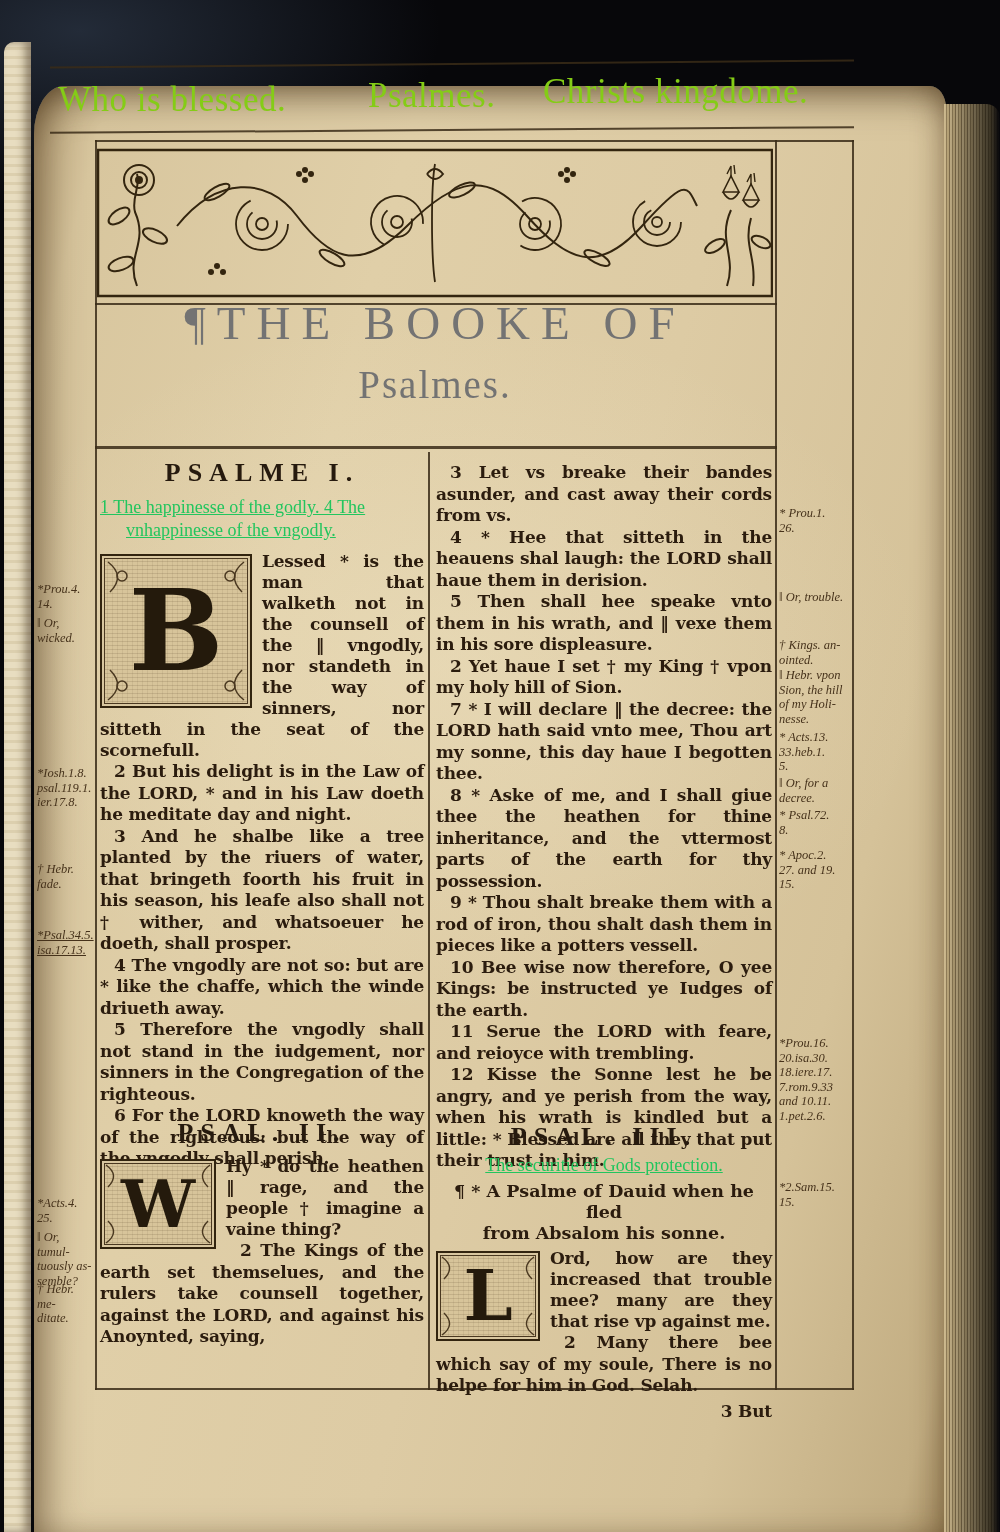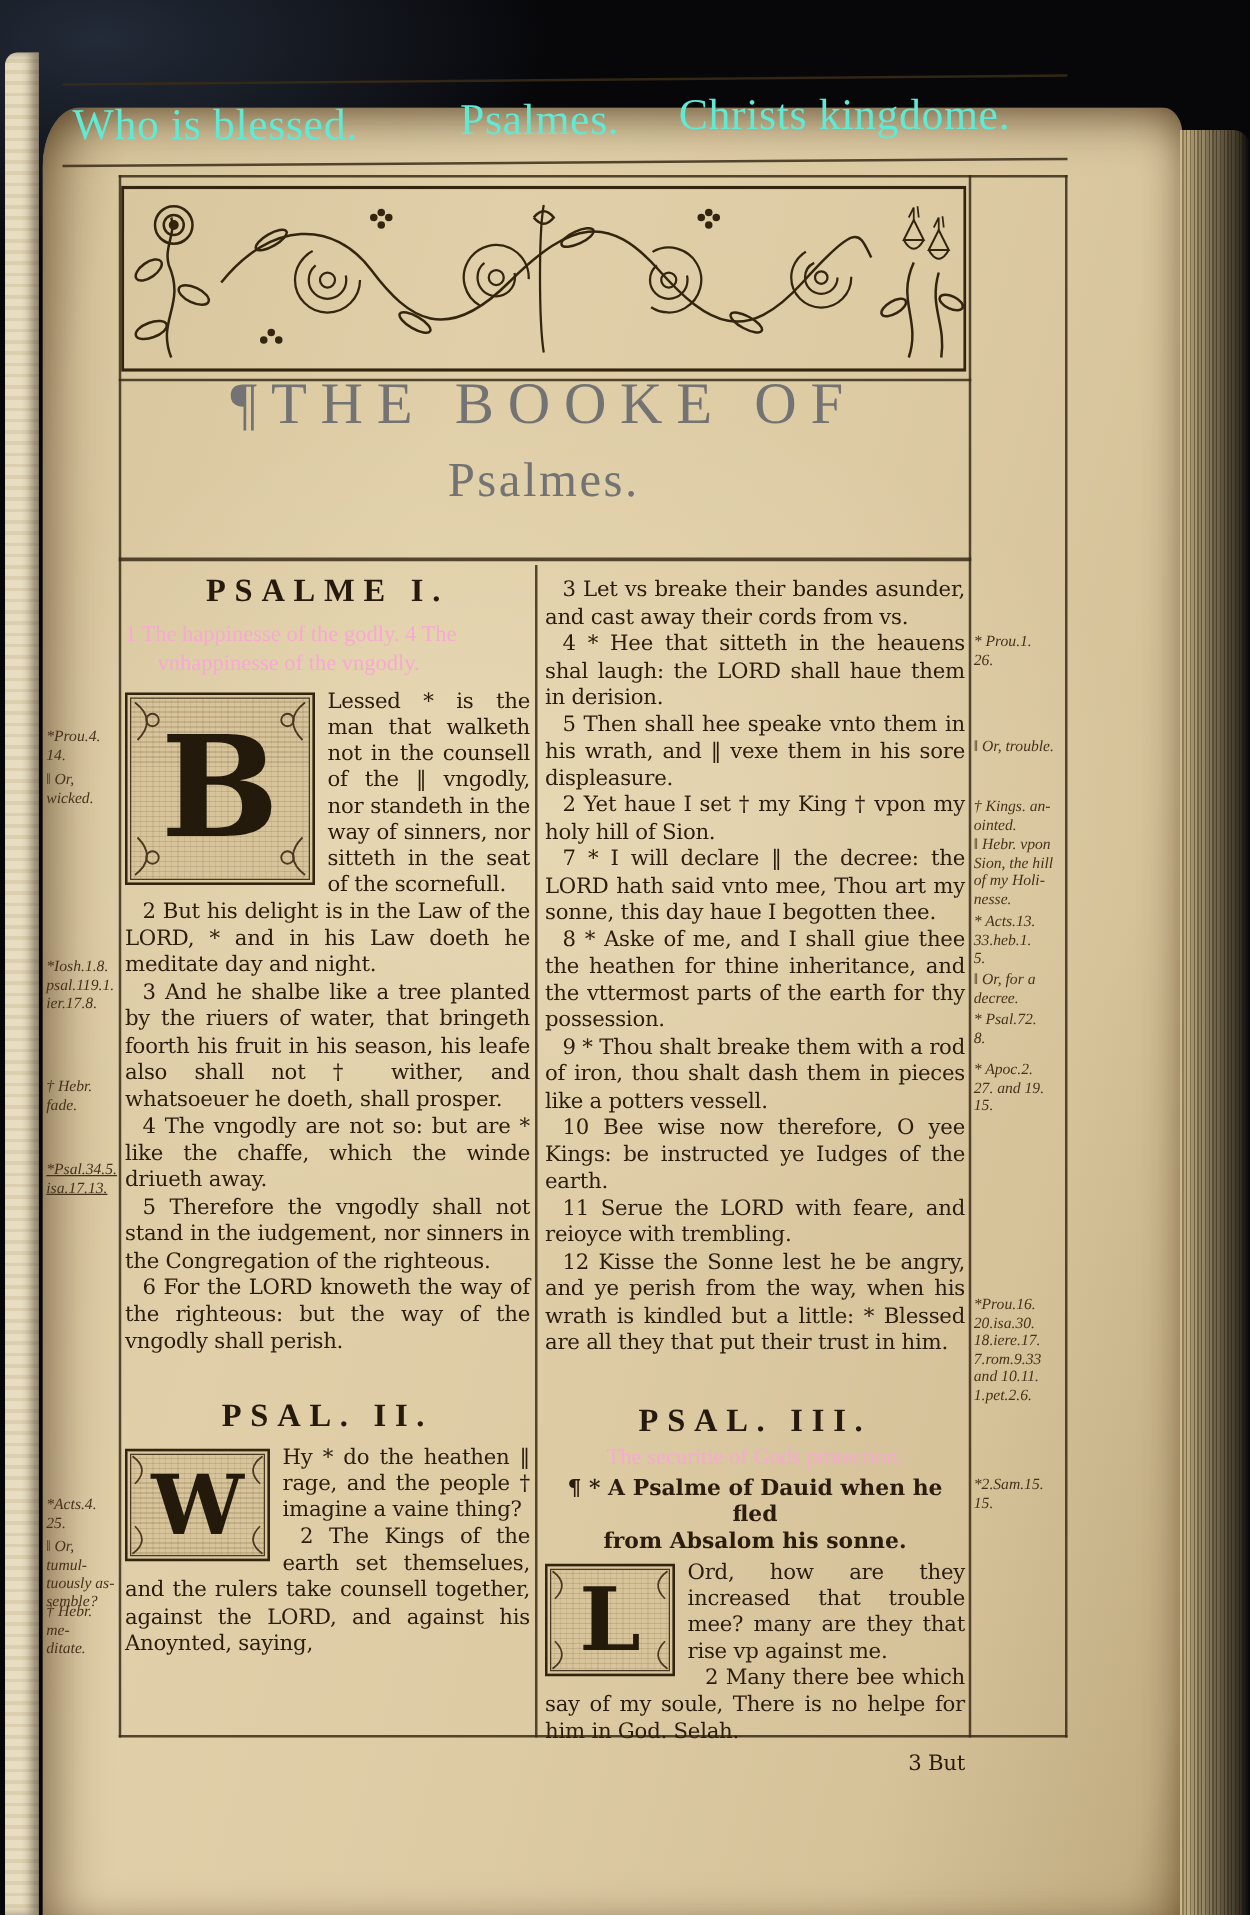--- a/index.html
+++ b/index.html
@@ -33,33 +33,33 @@
   .page-stack{
     position:absolute;left:944px;top:104px;width:56px;height:1428px;
     background:
       linear-gradient(90deg, rgba(0,0,0,0) 0%, rgba(10,8,4,.75) 85%, #05050a 100%),
       repeating-linear-gradient(90deg,#cdb98e 0 2px,#93805a 2px 3px,#c0ab7e 3px 5px,#857250 5px 6px);
     border-radius:0 14px 0 0;
   }
 
   
   .rule{position:absolute;background:#3a2b18;opacity:.85;}
-  .hdr{position:absolute;font-size:35px;color:#5eead4;letter-spacing:.5px;}
+  .hdr{position:absolute;font-size:35px;color:#84cc16;letter-spacing:.5px;}
   .title-wrap{position:absolute;left:97px;top:296px;width:676px;text-align:center;color:#737373;}
   .title-1{font-size:47px;letter-spacing:11px;}
   .title-2{font-size:39px;margin-top:12px;letter-spacing:2px;}
 
   .psalm-head{font-size:26px;letter-spacing:7px;text-align:center;color:#261a0e;margin:0 0 8px 0;}
-  .argument{font-size:18px;line-height:23px;color:#f9a8d4;padding-left:26px;text-indent:-26px;margin:0 0 9px 0;}
+  .argument{font-size:18px;line-height:23px;color:#22c55e;padding-left:26px;text-indent:-26px;margin:0 0 9px 0;text-decoration:underline;}
   .argument.center{padding:0;text-indent:0;text-align:center;}
   .subtitle{font-family:"DejaVu Serif",serif;font-weight:700;font-size:17.5px;line-height:21px;
     text-align:center;white-space:pre-line;color:#2b1c0e;margin:2px 0 4px 0;}
 
   .col{position:absolute;}
-  .bl{font-family:"DejaVu Serif",serif;font-weight:400;font-size:17px;line-height:21.5px;
+  .bl{font-family:"DejaVu Serif",serif;font-weight:700;font-size:17px;line-height:21.5px;
       letter-spacing:-0.2px;color:#2b1c0e;text-align:justify;}
   .verse{margin:0;text-indent:14px;}
   .v1{text-indent:0;line-height:21px;}
   .catchword{margin:4px 0 0 0;text-align:right;text-indent:0;}
 
   
   .dropcap{
     float:left;position:relative;
     border:2px solid #32240f;box-shadow:inset 0 0 0 2px #d9c7a0, inset 0 0 0 3px #4a3820;
     background:

